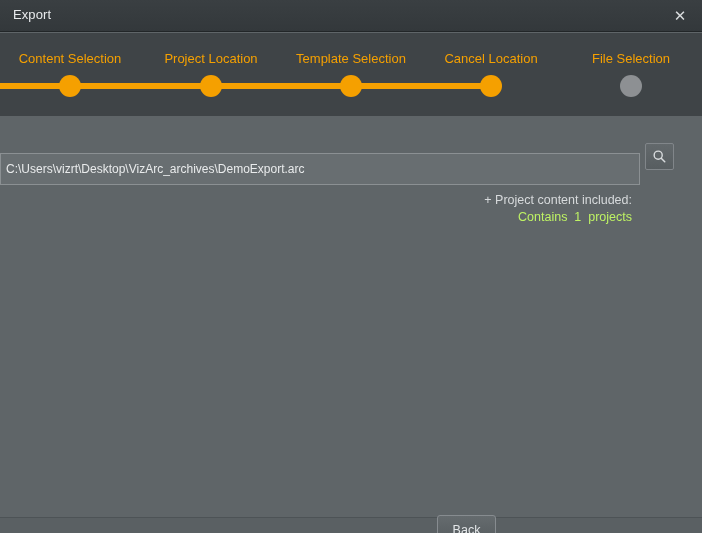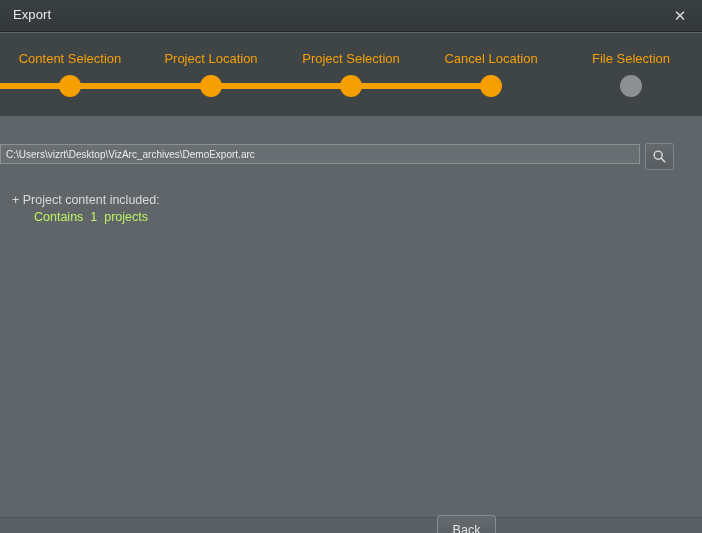--- a/index.html
+++ b/index.html
@@ -124,29 +124,29 @@
   .path-row {
     position: absolute;
     left: 0;
     top: 144px;
     width: 702px;
     height: 26px;
   }
   .path-input {
     position: absolute;
     left: 0;
-    top: 0;
+    top: 9px;
     width: 640px;
-    height: 20px;
+    height: 32px;
     background: #686e71;
     border: 1px solid #8b9093;
     box-sizing: border-box;
     color: #e9ebec;
     font-family: "Liberation Sans", sans-serif;
-    font-size: 10px;
+    font-size: 12px;
     padding: 0 5px;
     outline: none;
     border-radius: 0;
   }
   .browse-button {
     position: absolute;
     left: 645px;
     top: -1px;
     width: 29px;
     height: 27px;
@@ -159,20 +159,21 @@
     justify-content: center;
     cursor: pointer;
   }
 
   
   .summary {
     position: absolute;
     left: 12px;
     top: 192px;
     width: 620px;
+    text-align: right;
   }
   .summary-line1 {
     font-size: 12.5px;
     color: #d7dadc;
     line-height: 17px;
     white-space: pre;
   }
   .summary-line2 {
     font-size: 12.5px;
     color: #bef264;
@@ -225,21 +226,21 @@
     <div id="steps-host">
         <div class="step" style="left: 70px;">
           <div class="step-label">Content Selection</div>
           <div class="step-dot"></div>
         </div>
         <div class="step" style="left: 211px;">
           <div class="step-label">Project Location</div>
           <div class="step-dot"></div>
         </div>
         <div class="step" style="left: 351px;">
-          <div class="step-label">Project Selection</div>
+          <div class="step-label">Template Selection</div>
           <div class="step-dot"></div>
         </div>
         <div class="step" style="left: 491px;">
           <div class="step-label">Cancel Location</div>
           <div class="step-dot"></div>
         </div>
         <div class="step" style="left: 631px;">
           <div class="step-label">File Selection</div>
           <div class="step-dot inactive"></div>
         </div>

